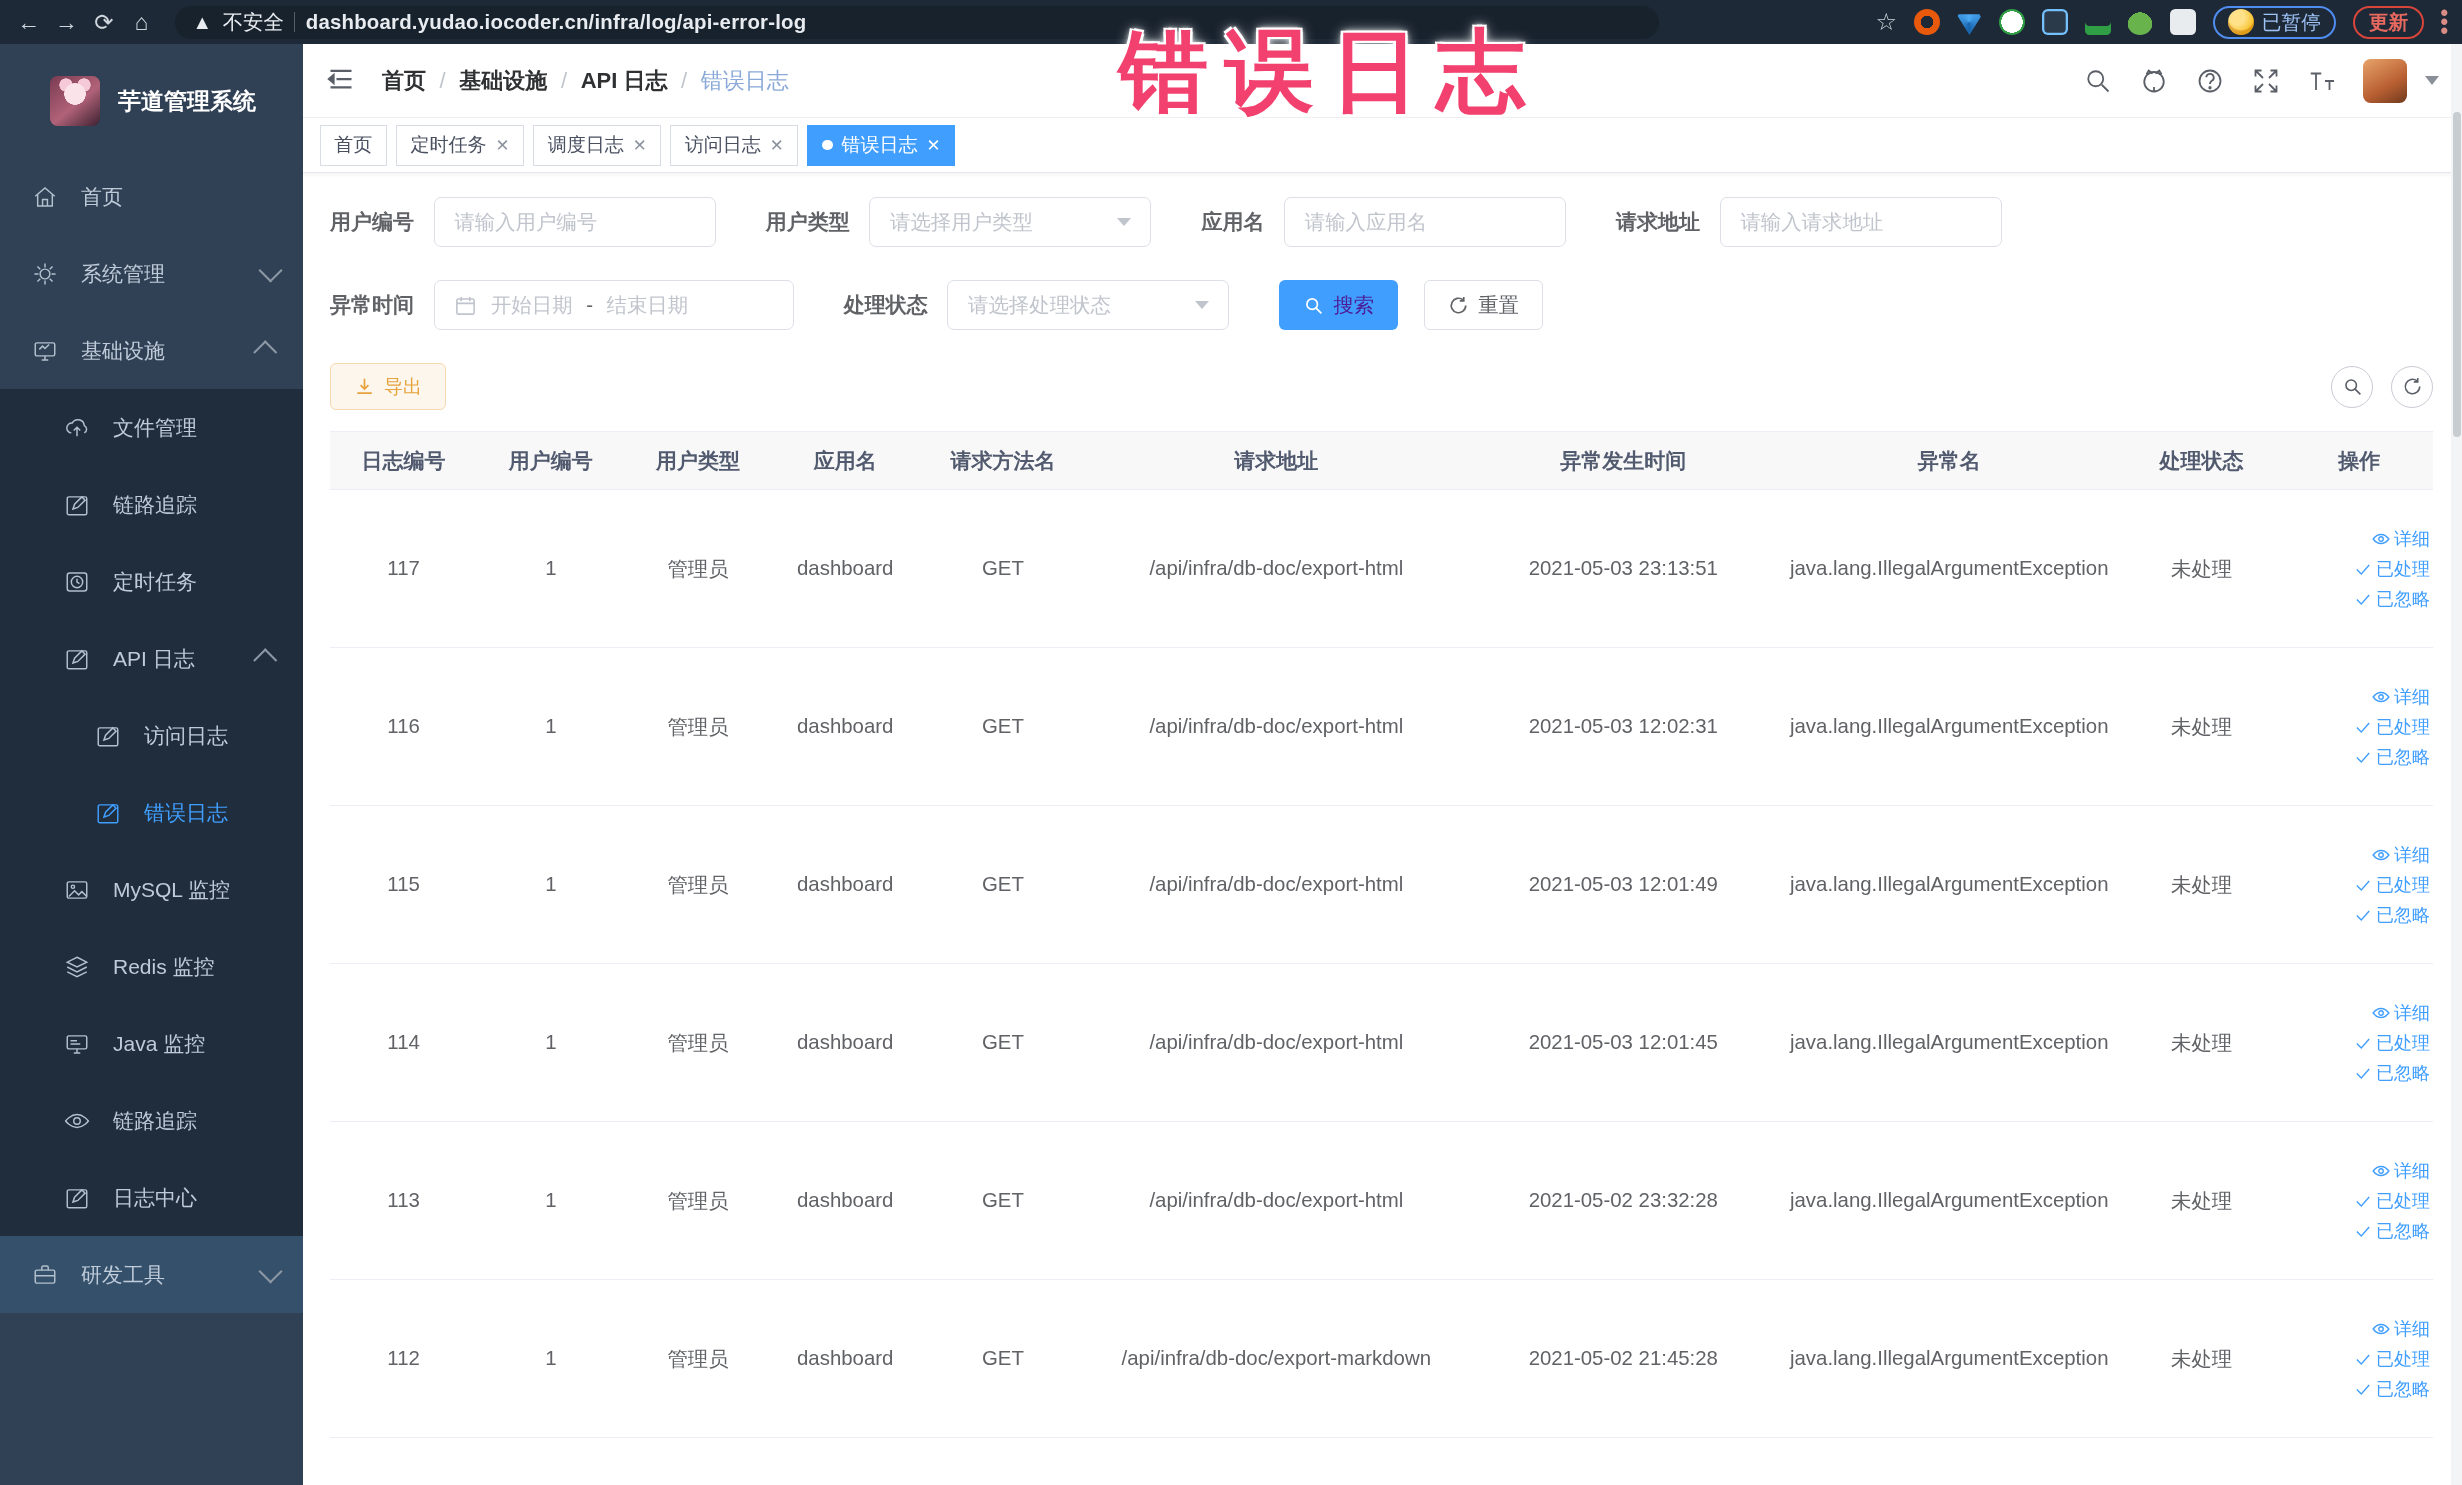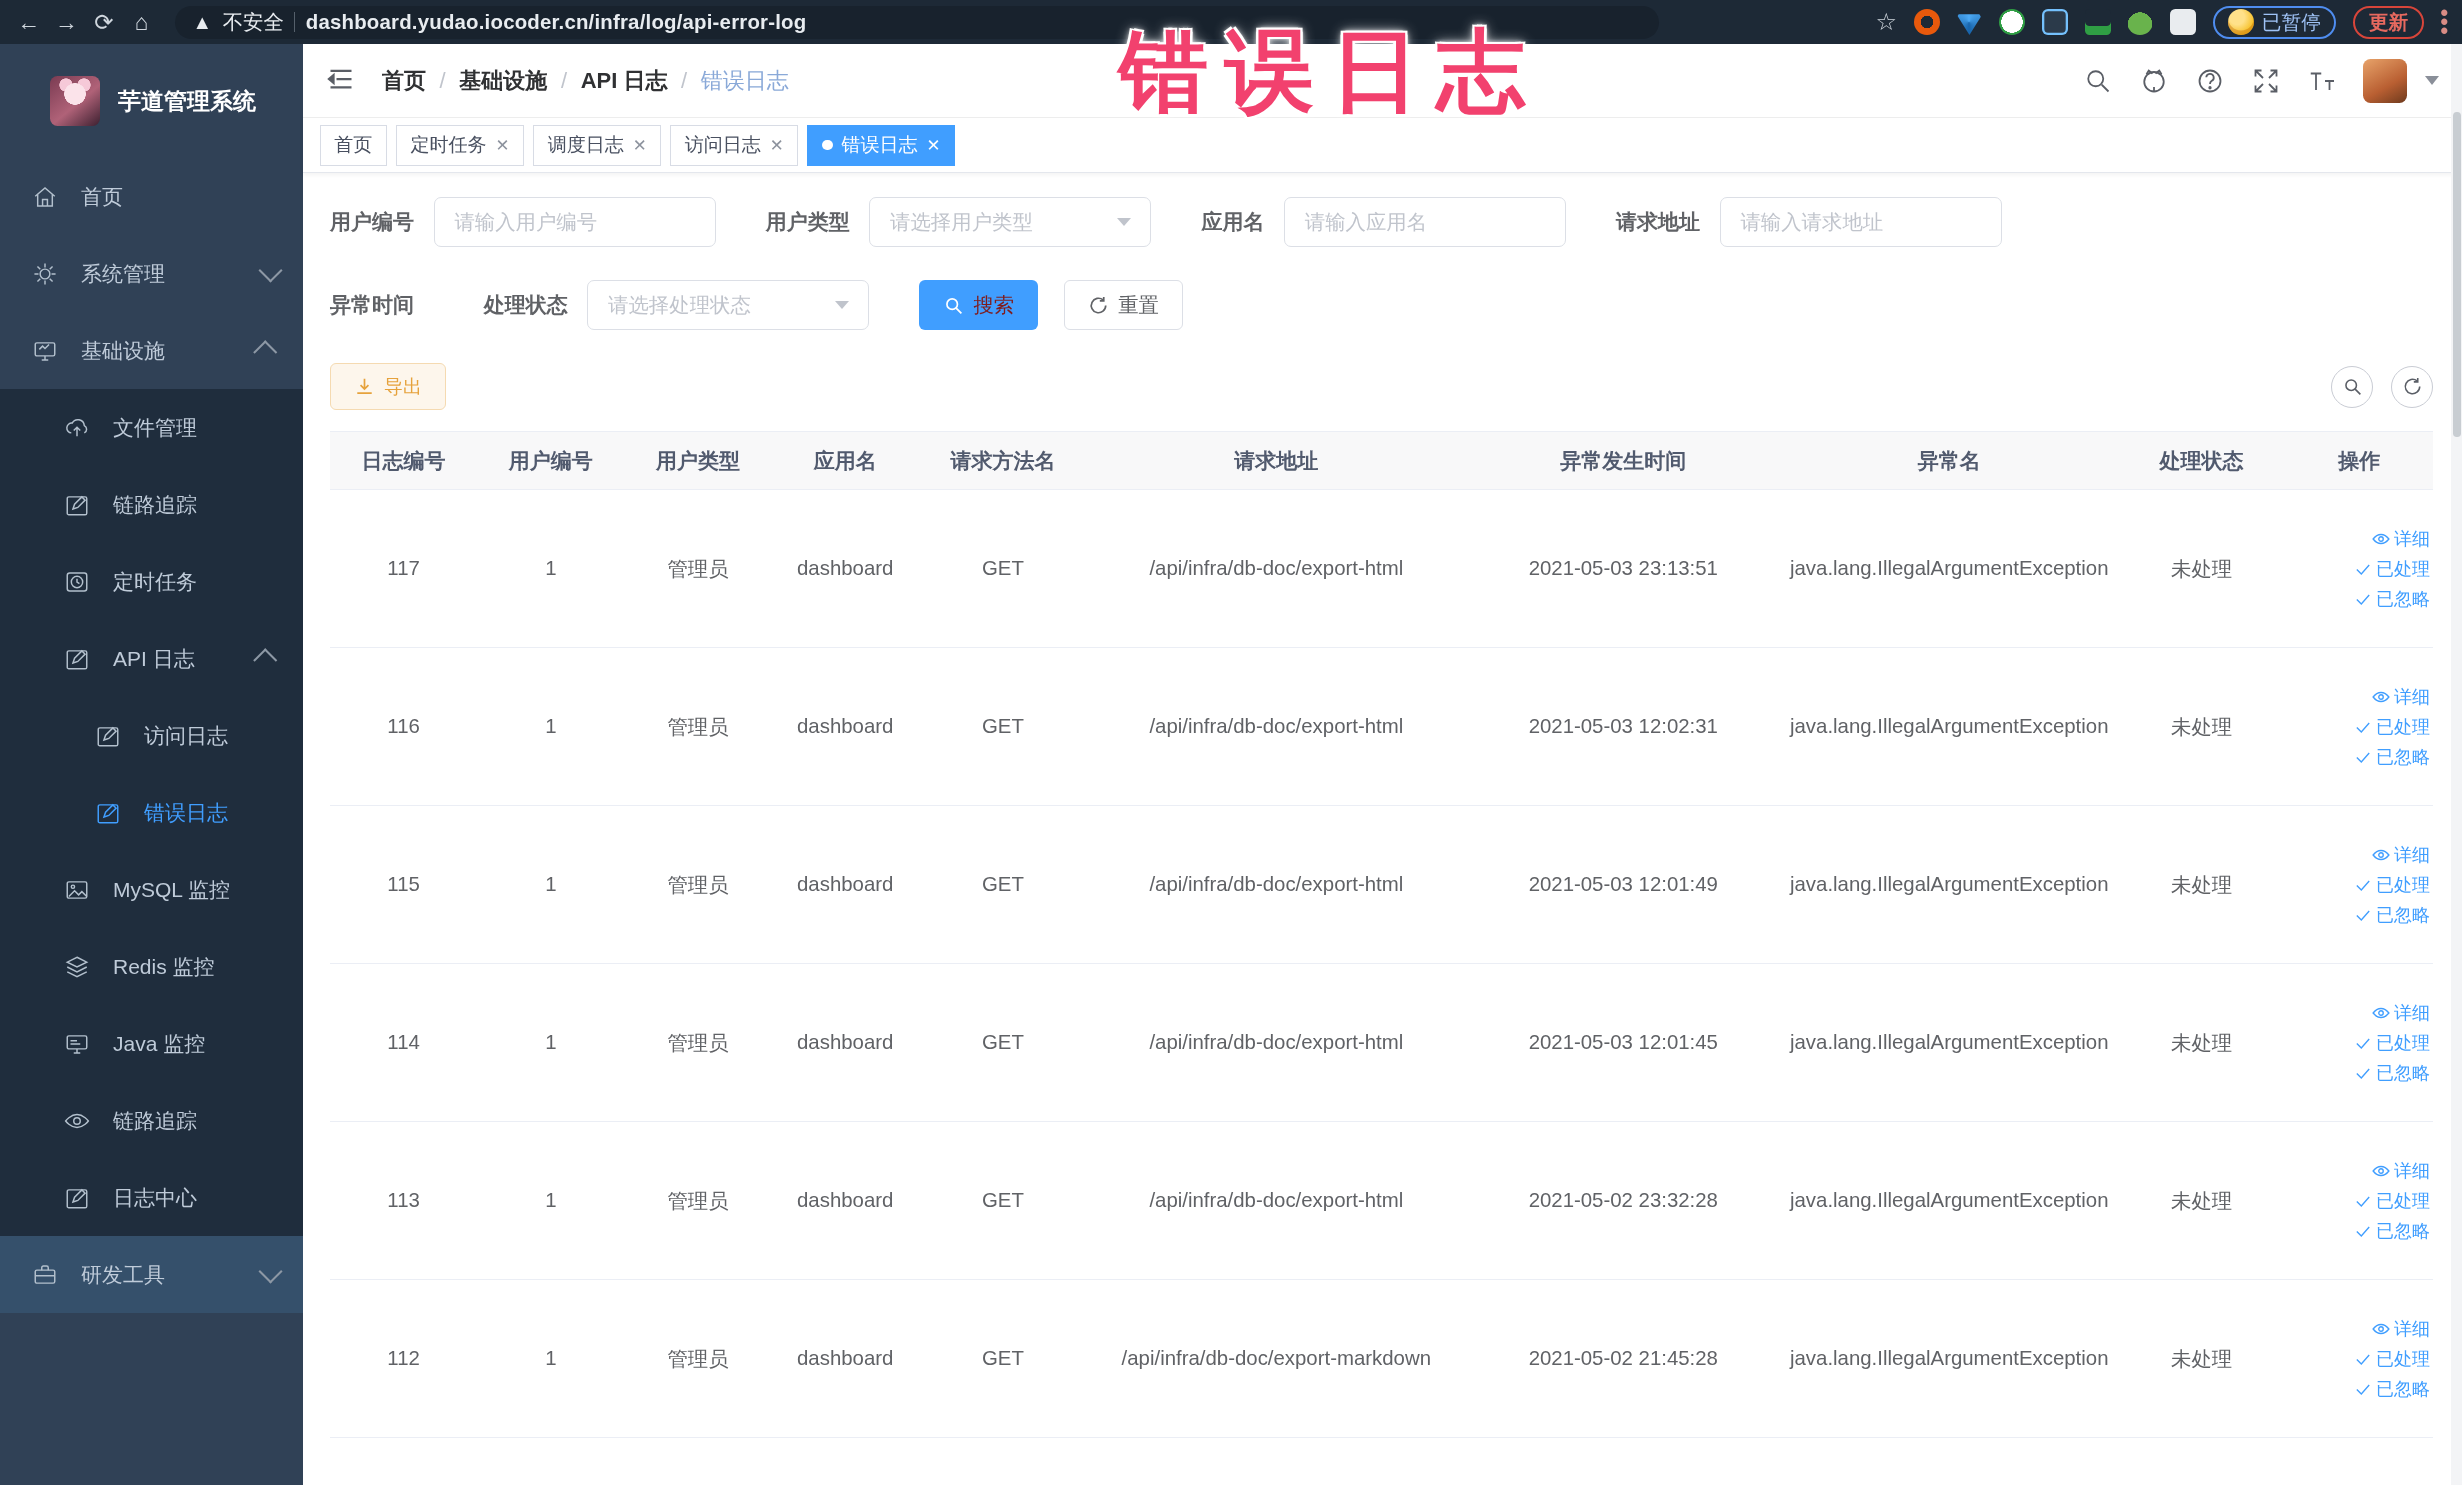--- a/index.html
+++ b/index.html
@@ -74,21 +74,21 @@
   .flabel { font-size:21px; font-weight:700; color:#606266; margin-right:19.7px; white-space:nowrap; }
   .fitem { display:flex; align-items:center; margin-right:50px; }
   .inp { height:50px; border:0.8px solid #dcdfe6; border-radius:7px; background:#fff; display:flex; align-items:center; padding:0 19.7px; color:#c0c4cc; font-size:20.4px; gap:12px; }
   .inp.w360 { width:282px; }
   .inp.sel { width:282px; justify-content:space-between; }
   .inp .caret { width:0; height:0; border-left:7.6px solid transparent; border-right:7.6px solid transparent; border-top:8.3px solid #c0c4cc; }
   .inp.range { width:360px; gap:13.6px; }
   .inp svg { width:23px; height:23px; stroke:#c0c4cc; fill:none; stroke-width:2.2; flex:0 0 auto; }
   .btn { height:50px; border-radius:6px; display:flex; align-items:center; gap:9px; padding:0 23px; font-size:20.4px; cursor:pointer; border:0.8px solid transparent; }
   .btn svg { width:21px; height:21px; fill:none; stroke-width:2.6; }
-  .btn.primary { background:#409eff; color:#7f1d1d; }
+  .btn.primary { background:#409eff; color:#4c1d95; }
   .btn.primary svg { stroke:#fff; }
   .btn.plain { background:#fff; border-color:#dcdfe6; color:#606266; }
   .btn.plain svg { stroke:#606266; }
   .btn.warn { background:#fdf6ec; border-color:#f5dab1; color:#e6a23c; height:47px; font-size:19px; }
   .btn.warn svg { stroke:#e6a23c; }
   .toolbar { display:flex; align-items:center; margin-bottom:21px; }
   .tool-circles { margin-left:auto; display:flex; gap:18px; }
   .circle-btn { width:42px; height:42px; border-radius:50%; border:0.8px solid #c9ccd4; background:#fff; display:flex; align-items:center; justify-content:center; cursor:pointer; }
   .circle-btn svg { width:21px; height:21px; stroke:#5a5e66; fill:none; stroke-width:2.4; }
 
@@ -352,20 +352,29 @@
           <span class="flabel">请求地址</span>
           <span class="inp w360">
               <span>请输入请求地址</span>
             </span>
         </div>
       </div>
 
       <div class="frow">
         <div class="fitem">
           <span class="flabel">异常时间</span>
+          <span class="inp range">
+            <svg viewBox="0 0 32 32">
+                <rect x="4" y="7" width="24" height="21" rx="2"></rect>
+                <path d="M4 13h24 M10 4v6 M22 4v6"></path>
+              </svg>
+            <span>开始日期</span>
+            <span style="color:#606266">-</span>
+            <span>结束日期</span>
+          </span>
         </div>
         <div class="fitem">
           <span class="flabel">处理状态</span>
           <span class="inp sel">
               <span>请选择处理状态</span>
               <span class="caret"></span>
             </span>
         </div>
         <button class="btn primary" style="margin-right:26px">
           <svg viewBox="0 0 32 32">

